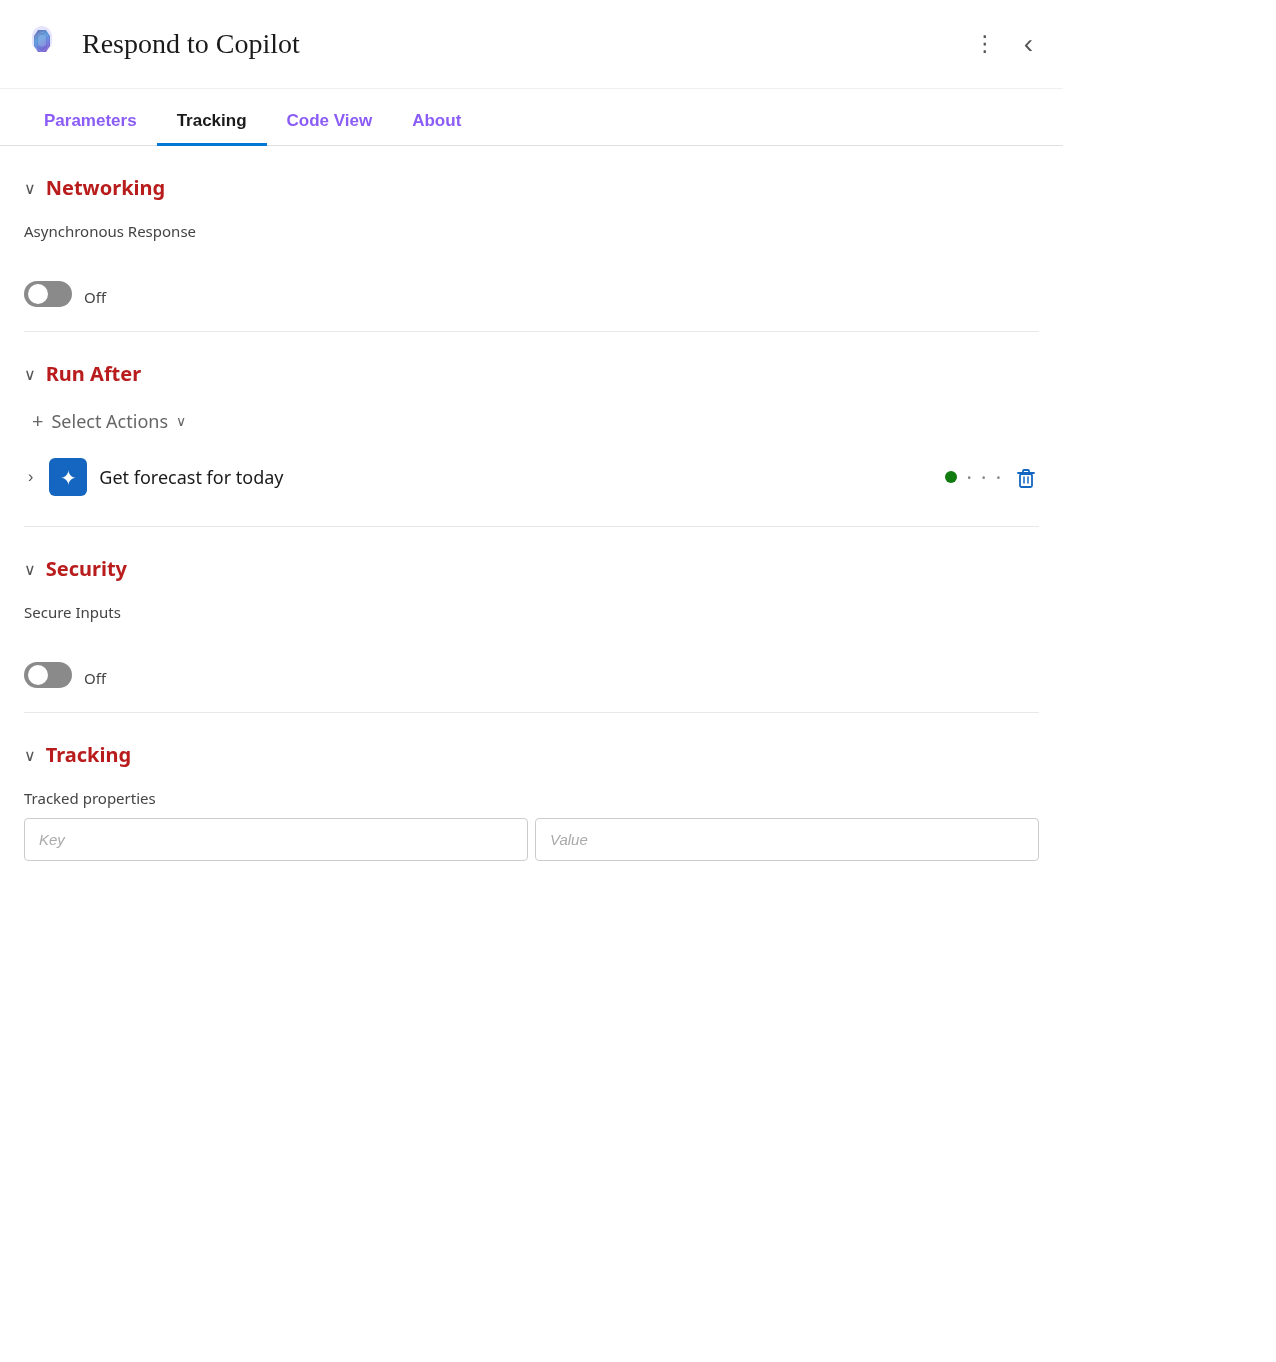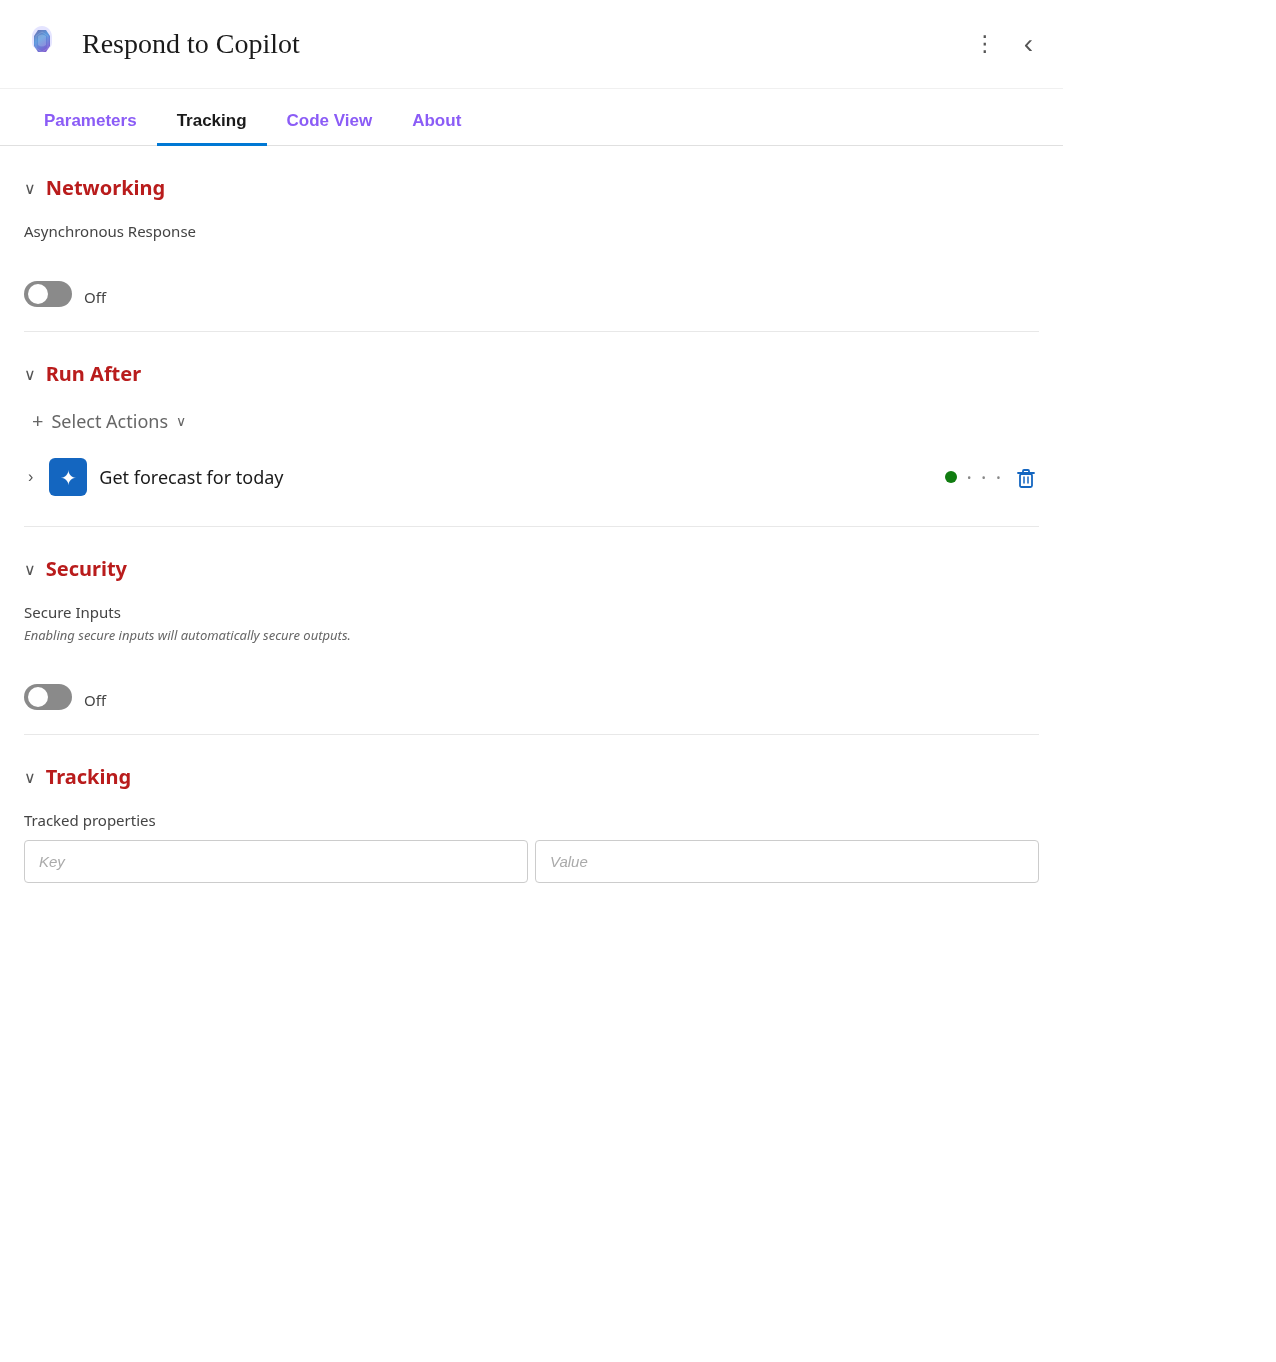--- a/index.html
+++ b/index.html
@@ -380,21 +380,20 @@
     <div class="section-divider"></div>
   </div>
 
   <div class="section">
     <div class="section-header">
       <span class="chevron-icon">∨</span>
       <span class="section-title">Security</span>
     </div>
     <div>
       <div class="toggle-label-text">Secure Inputs</div>
-      <div class="toggle-desc">Enabling secure inputs will automatically secure outputs.</div>
       <div class="toggle-row">
         <div class="toggle">
           <div class="toggle-track">
             <div class="toggle-thumb"></div>
           </div>
         </div>
         <span class="toggle-off-label">Off</span>
       </div>
     </div>
     <div class="section-divider"></div>

